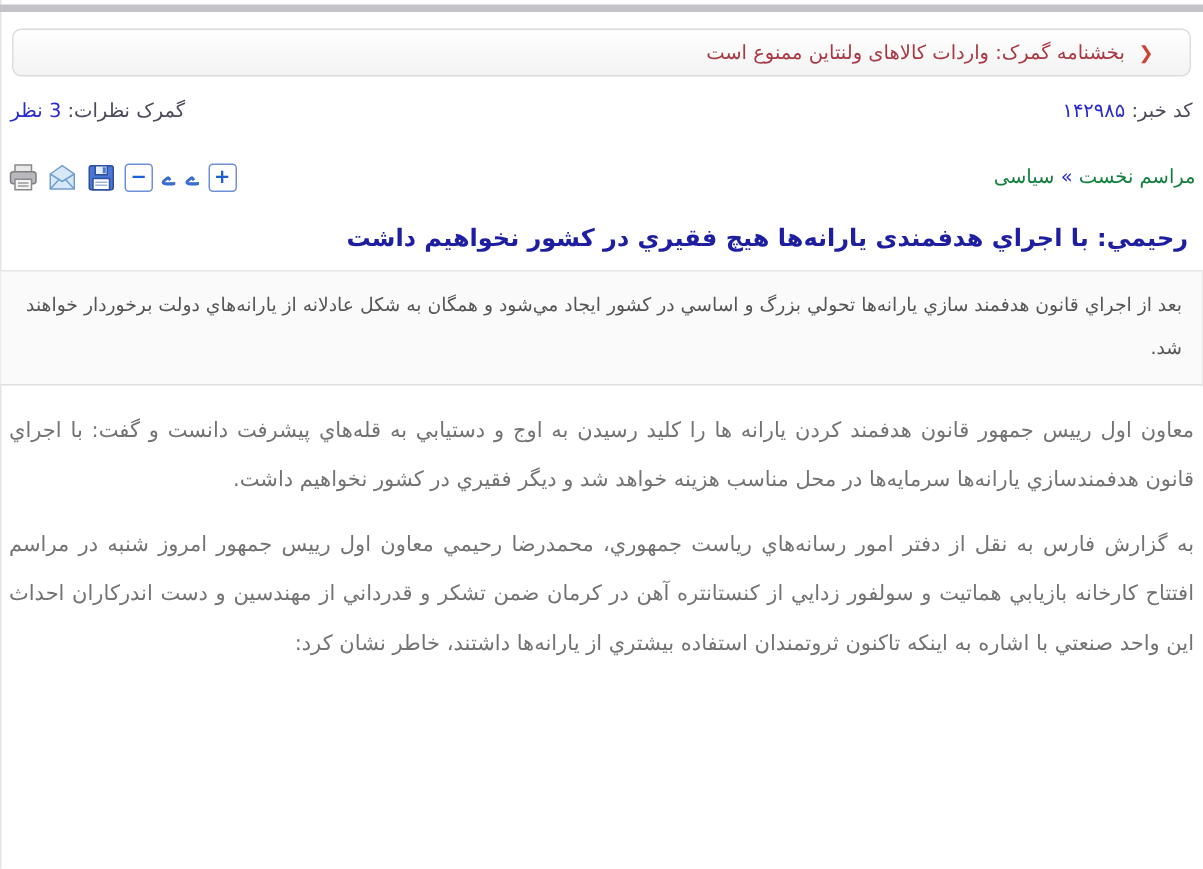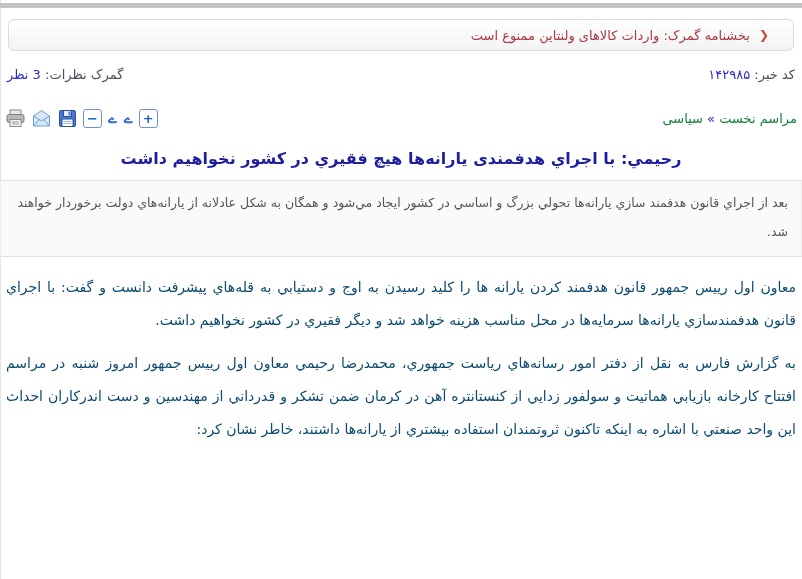--- a/index.html
+++ b/index.html
@@ -36,36 +36,36 @@
   .icons{direction:ltr;display:flex;align-items:center;gap:5px;}
   .icons .icn{width:21px;height:21px;display:inline-flex;align-items:center;justify-content:center;cursor:pointer;}
   .fbox{
     width:17px;height:17px;border:1px solid #6f8fd8;border-radius:3px;background:#fff;
     display:inline-flex;align-items:center;justify-content:center;
     color:#1a5fd4;font-weight:bold;font-size:13px;line-height:1;cursor:pointer;
   }
   .yeh{color:#3a6cd0;font-size:15px;font-weight:bold;line-height:1;cursor:pointer;padding:0 1px;}
   
   .title{
-    margin:16px 10px 0;text-align:center;
+    margin:16px 10px 0;
     color:#1e1ea0;font-size:16px;font-weight:bold;line-height:26px;
   }
   
   .lead{
     margin-top:8px;
     border-top:1px solid #e3e3e3;border-bottom:1px solid #e0e0e0;
     border-right:1px solid #ededed;border-left:1px solid #ededed;
     background:#fafafa;
     padding:7px 13px 10px;
     font-size:12.5px;color:#555;line-height:29px;text-align:right;
   }
   
   .article-body{padding:0 6px;}
   .article-body p{
-    margin:10px 0 0;font-size:14px;color:#0c4a6e;line-height:33px;
+    margin:10px 0 0;font-size:14px;color:#737373;line-height:33px;
     text-align:justify;
   }
   .article-body p:first-child{margin-top:14px;}
 </style>
 </head>
 <body>
 
 <div class="top-strip"></div>
 
 <div class="ticker">

